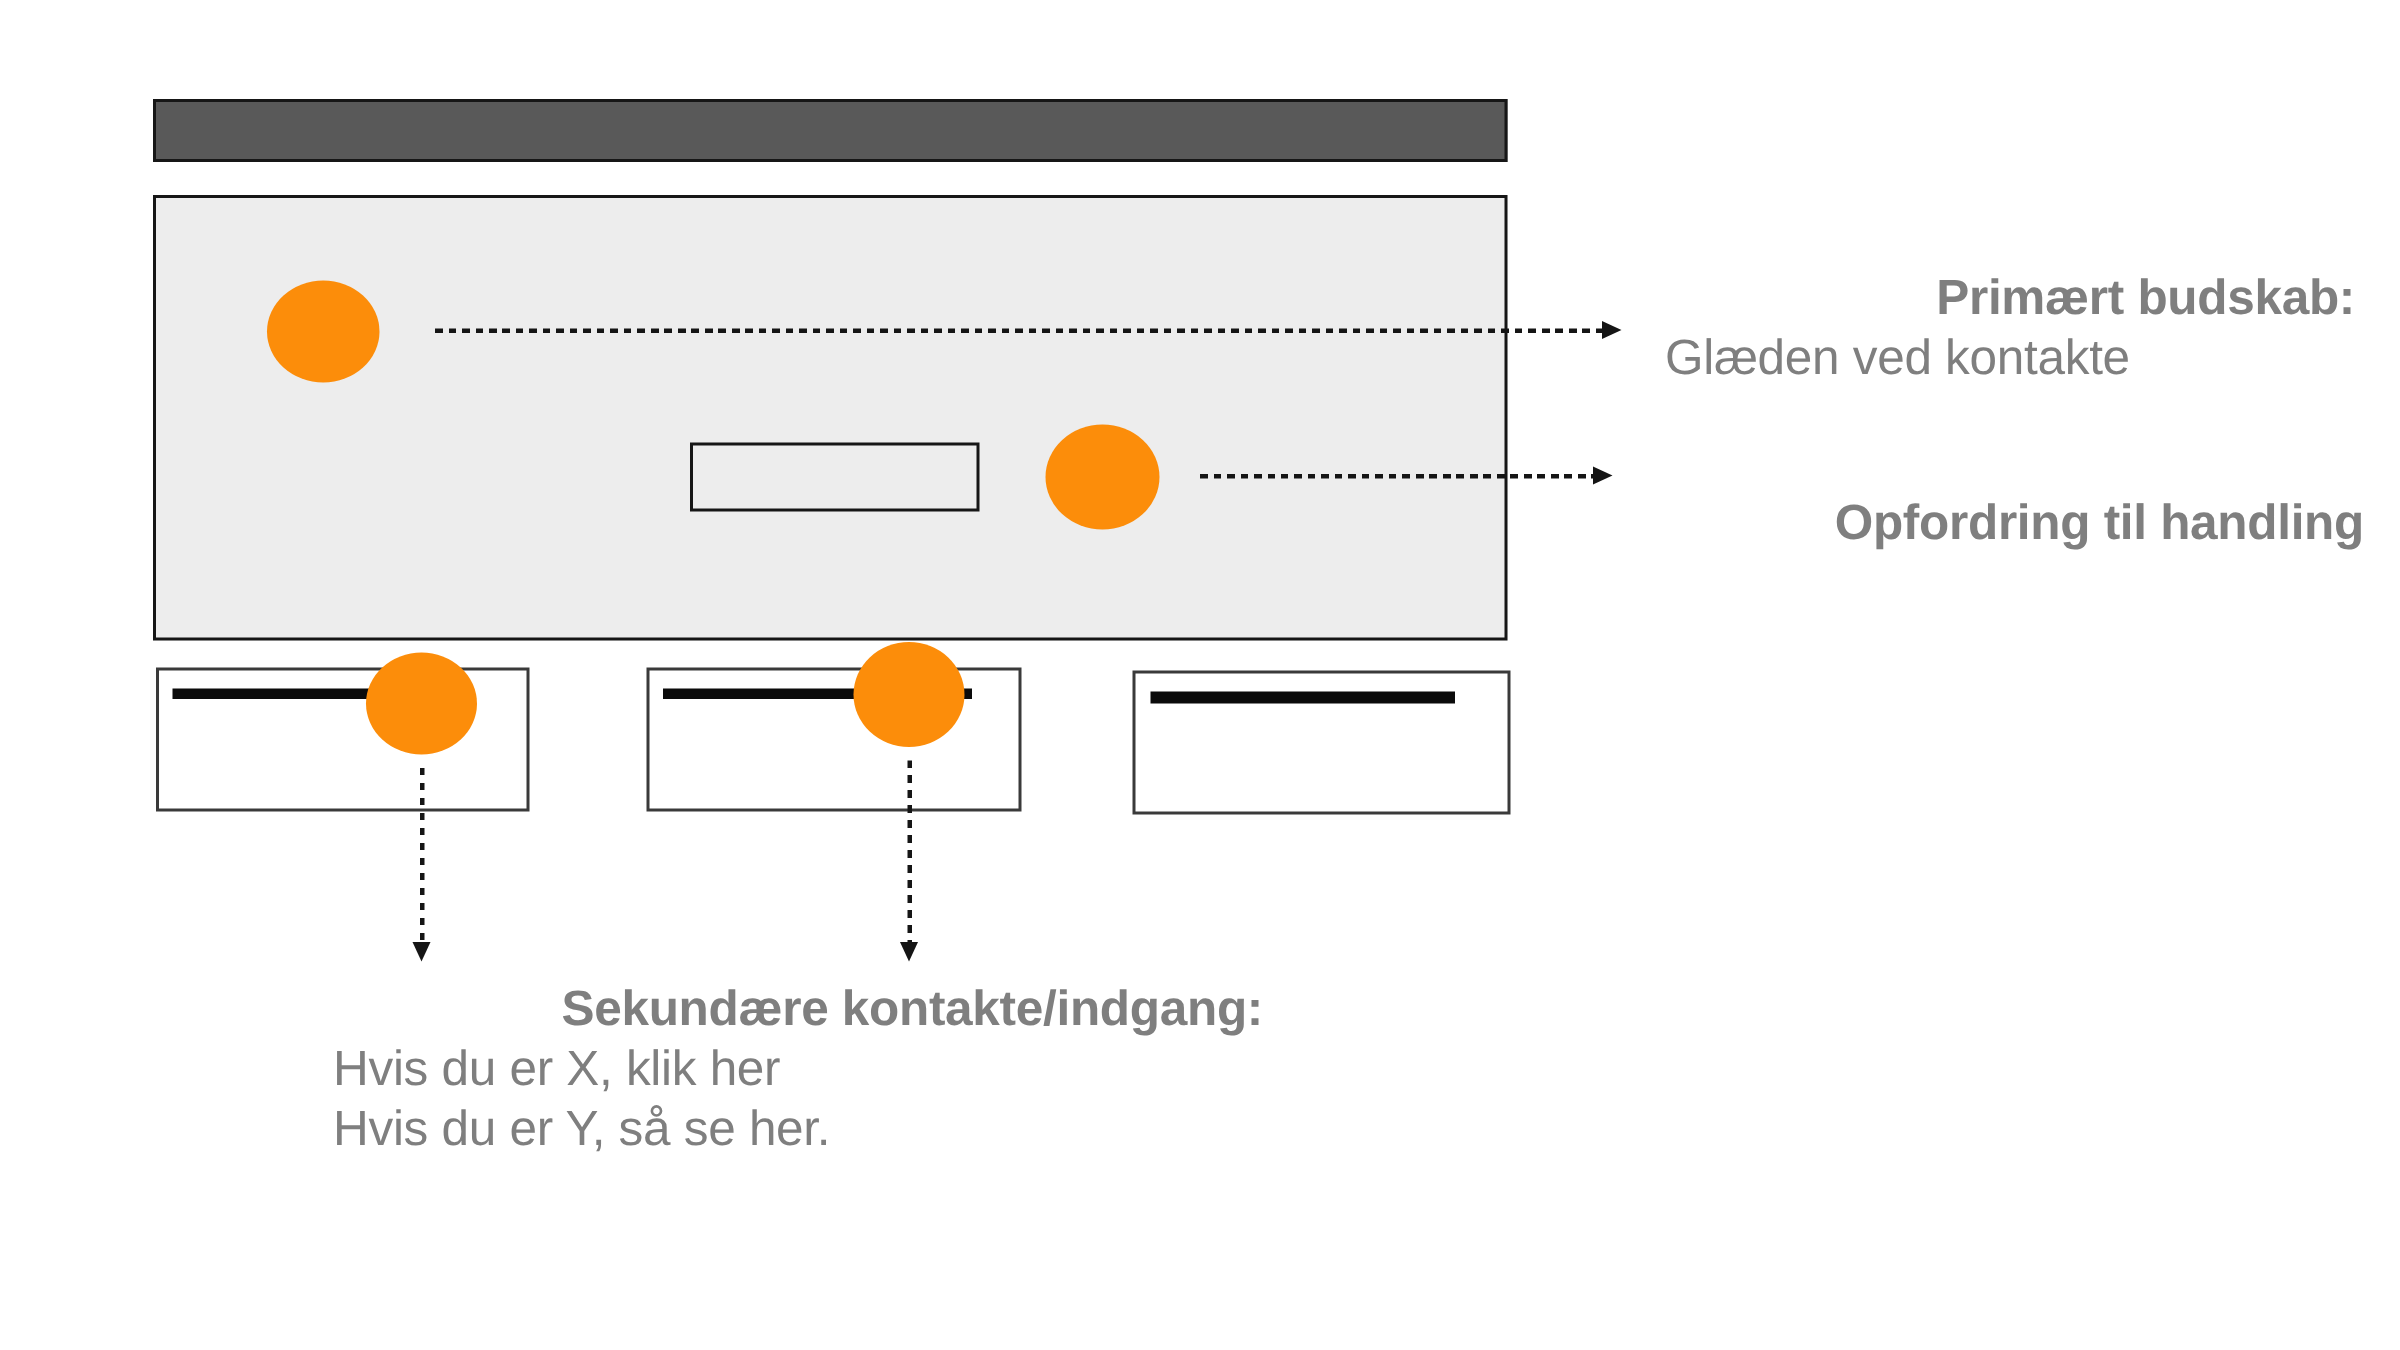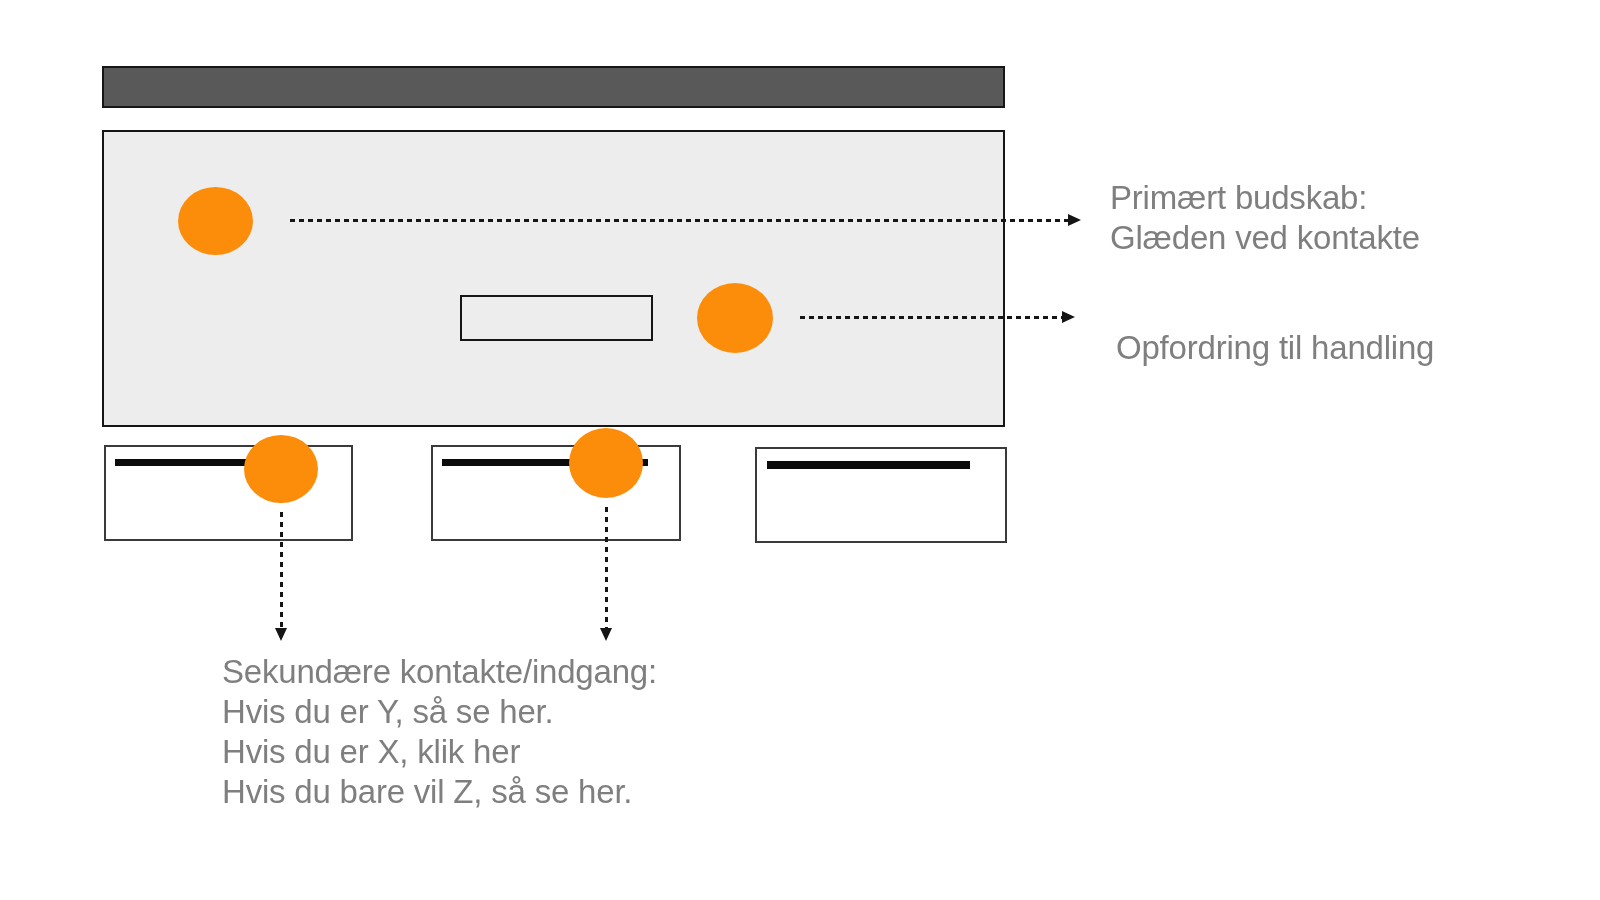--- a/index.html
+++ b/index.html
@@ -86,21 +86,21 @@
   .arrow2-head { left: 1062px; top: 311px; }
   .varrow1-head { left: 275px; top: 628px; }
   .varrow2-head { left: 600px; top: 628px; }
   .annotation {
     position: absolute;
     color: var(--annotation-text);
     font-size: 33px;
     line-height: 40px;
     letter-spacing: -0.2px;
   }
-  .annotation .title { font-weight: normal; }
+  .annotation .title { font-weight: bold; text-align: right; }
   .ann-primary { left: 1110px; top: 178px; width: 460px; }
   .ann-cta     { left: 1116px; top: 328px; width: 460px; }
   .ann-secondary { left: 222px; top: 652px; width: 620px; }
 </style>
 </head>
 <body>
 
 <div class="canvas">
 
   <div class="navbar"></div>
@@ -135,18 +135,17 @@
     <div class="title">Primært budskab:</div>
     <div class="body">Glæden ved kontakte</div>
   </div>
 
   <div class="annotation ann-cta">
     <div class="title">Opfordring til handling</div>
   </div>
 
   <div class="annotation ann-secondary">
     <div class="title">Sekundære kontakte/indgang:</div>
+    <div class="body">Hvis du er X, klik her</div>
     <div class="body">Hvis du er Y, så se her.</div>
-    <div class="body">Hvis du er X, klik her</div>
-    <div class="body">Hvis du bare vil Z, så se her.</div>
   </div>
 
 </div>
 
 </body></html>

